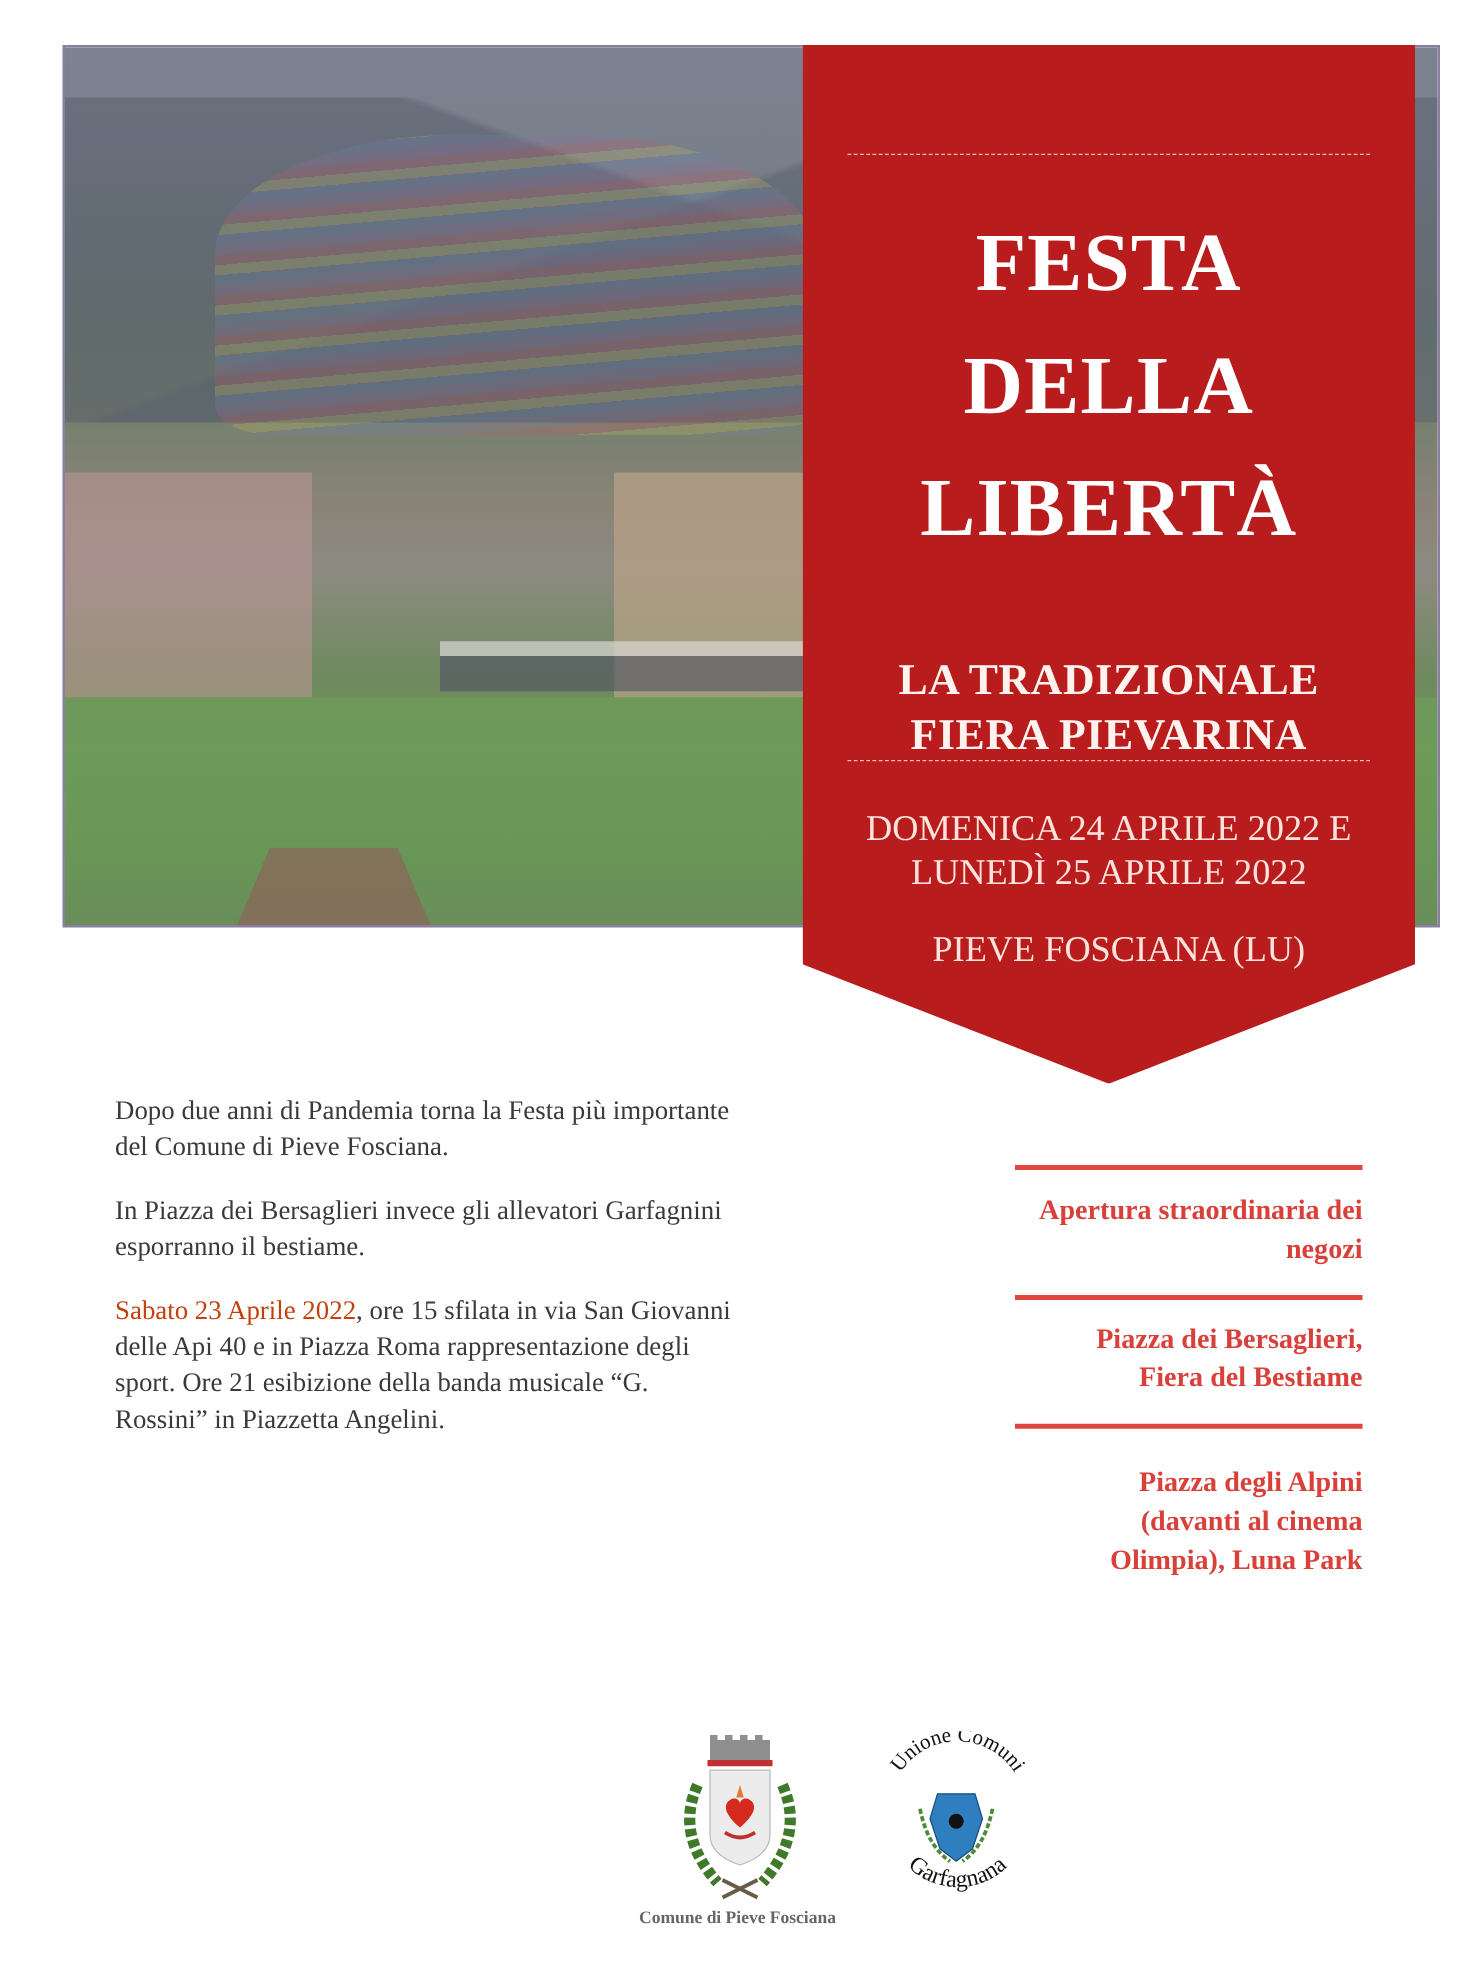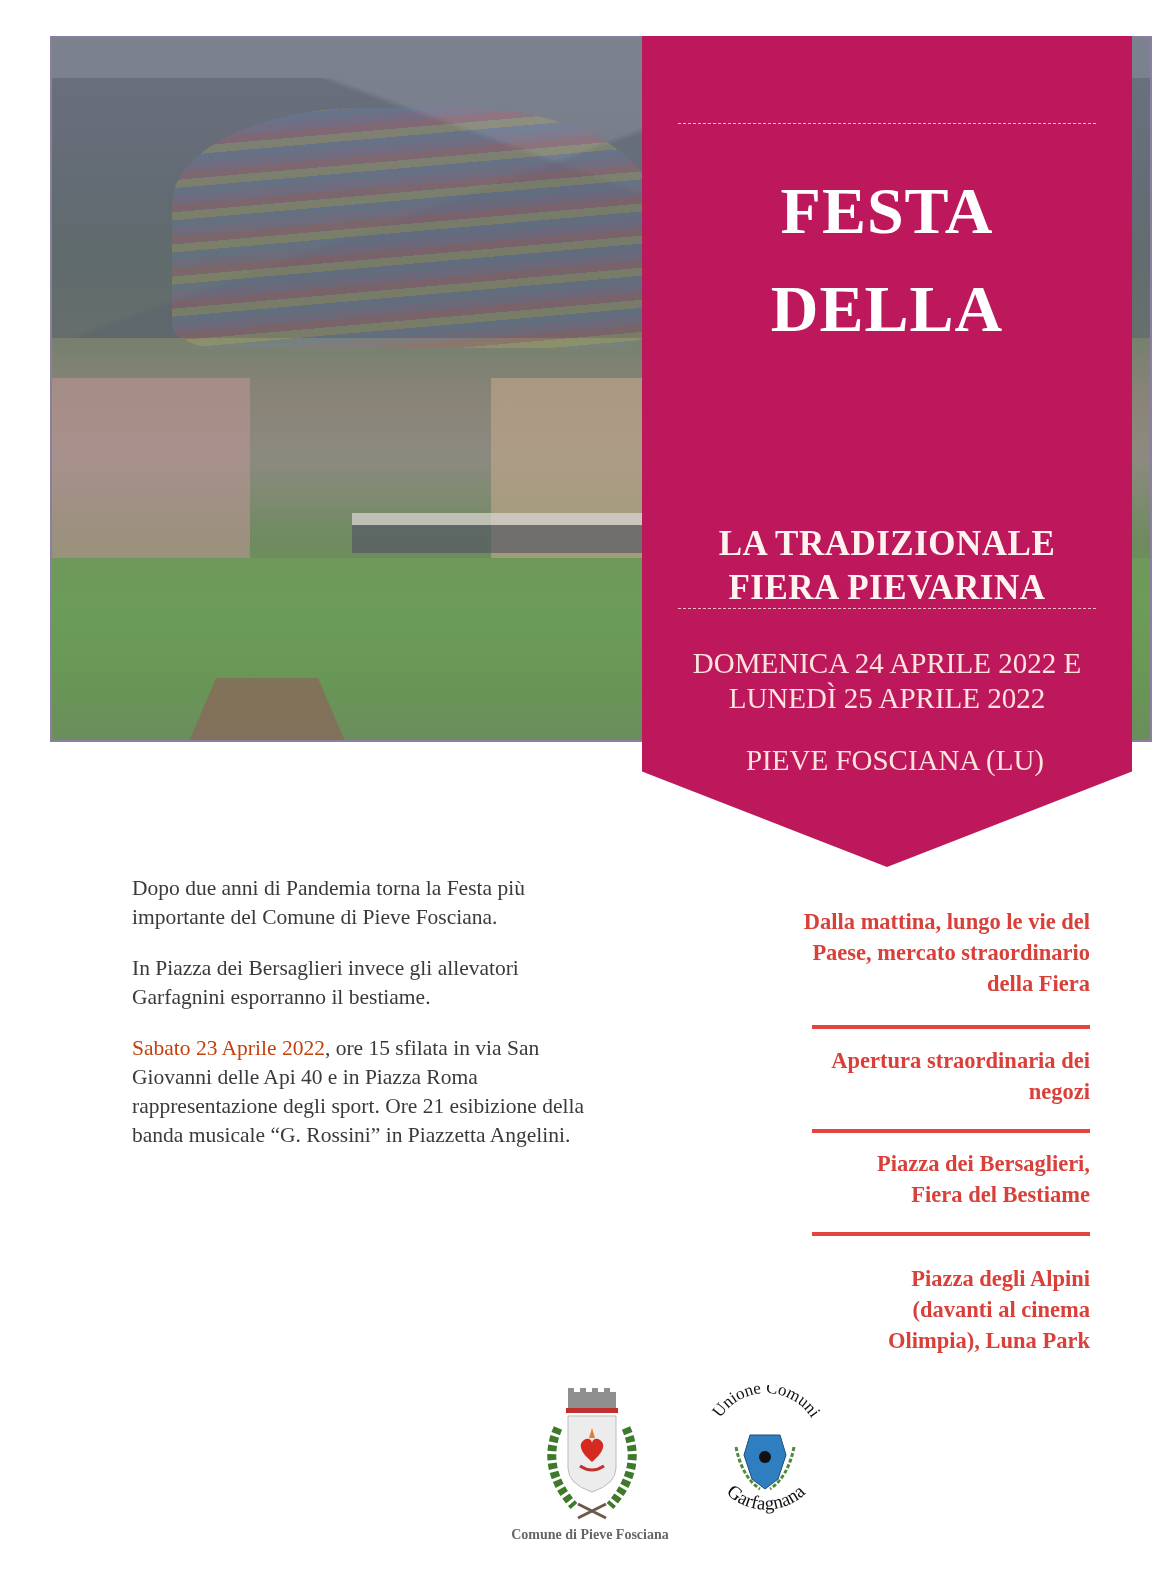--- a/index.html
+++ b/index.html
@@ -47,21 +47,21 @@
     }
     .photo .roof {
       position: absolute; left: 130px; top: 640px; width: 170px; height: 80px;
       background: rgba(140,100,90,0.7);
       clip-path: polygon(20% 0, 80% 0, 100% 100%, 0 100%);
     }
 
     
     .banner {
       position: absolute; left: 642px; top: 36px; width: 490px; height: 831px;
-      background: #be185d;
+      background: #b91c1c;
       clip-path: polygon(0 0, 100% 0, 100% 88.5%, 50% 100%, 0 88.5%);
       color: #ffffff;
       text-align: center;
     }
     .banner .dash {
       position: absolute; left: 36px; right: 36px; height: 0;
       border-top: 1.5px dashed rgba(255,220,215,0.85);
     }
     .banner .dash.top { top: 87px; }
     .banner .dash.mid { top: 572px; }
@@ -82,21 +82,21 @@
     .banner .place {
       position: absolute; left: 0; right: 0; top: 706px;
       font-size: 29px; line-height: 36px; color: #fde3dc; margin-left: 16px;
     }
 
     
     .left-col {
       position: absolute; left: 92px; top: 874px; width: 500px;
       color: #3a3a3a; font-size: 21.5px; line-height: 29px;
     }
-    .left-col p { margin-bottom: 22px; margin-left: 40px; }
+    .left-col p { margin-bottom: 22px; }
     .left-col b { font-weight: normal; color: #c2410c; }
 
     
     .right-col {
       position: absolute; left: 760px; top: 906px; width: 330px;
       text-align: right; color: #d9403a;
       font-weight: bold; font-size: 22.5px; line-height: 31px;
     }
     .right-col .item { padding: 0; }
     .right-col .divider {
@@ -129,41 +129,41 @@
   <div class="market"></div>
   <div class="grass"></div>
   <div class="roof"></div>
 </div>
 
 <div class="banner">
   <div class="dash top"></div>
   <div class="title">
     <div>FESTA</div>
     <div>DELLA</div>
+    <div>LIBERTÀ</div>
   </div>
   <div class="subtitle">
     <div>LA TRADIZIONALE</div>
     <div>FIERA PIEVARINA</div>
   </div>
   <div class="dash mid"></div>
   <div class="dates">
     <div>DOMENICA 24 APRILE 2022 E</div>
     <div>LUNEDÌ 25 APRILE 2022</div>
   </div>
   <div class="place">PIEVE FOSCIANA (LU)</div>
 </div>
 
 <div class="left-col">
   <p>Dopo due anni di Pandemia torna la Festa più importante del Comune di Pieve Fosciana.</p>
   <p>In Piazza dei Bersaglieri invece gli allevatori Garfagnini esporranno il bestiame.</p>
   <p><b>Sabato 23 Aprile 2022</b><span>, ore 15 sfilata in via San Giovanni delle Api 40 e in Piazza Roma rappresentazione degli sport. Ore 21 esibizione della banda musicale “G. Rossini” in Piazzetta Angelini.</span></p>
 </div>
 
 <div class="right-col">
-  <div class="item" style="padding-left:30px;">Dalla mattina, lungo le vie del Paese, mercato straordinario della Fiera</div>
   <div class="divider d1"></div>
   <div class="item" style="padding-left:70px;">Apertura straordinaria dei negozi</div>
   <div class="divider d2"></div>
   <div class="item" style="padding-left:70px;">Piazza dei Bersaglieri, Fiera del Bestiame</div>
   <div class="divider d3"></div>
   <div class="item" style="padding-left:90px;">Piazza degli Alpini (davanti al cinema Olimpia), Luna Park</div>
 </div>
 
 <div class="logo-left">
   <svg width="116" height="135" viewBox="0 0 116 135">

